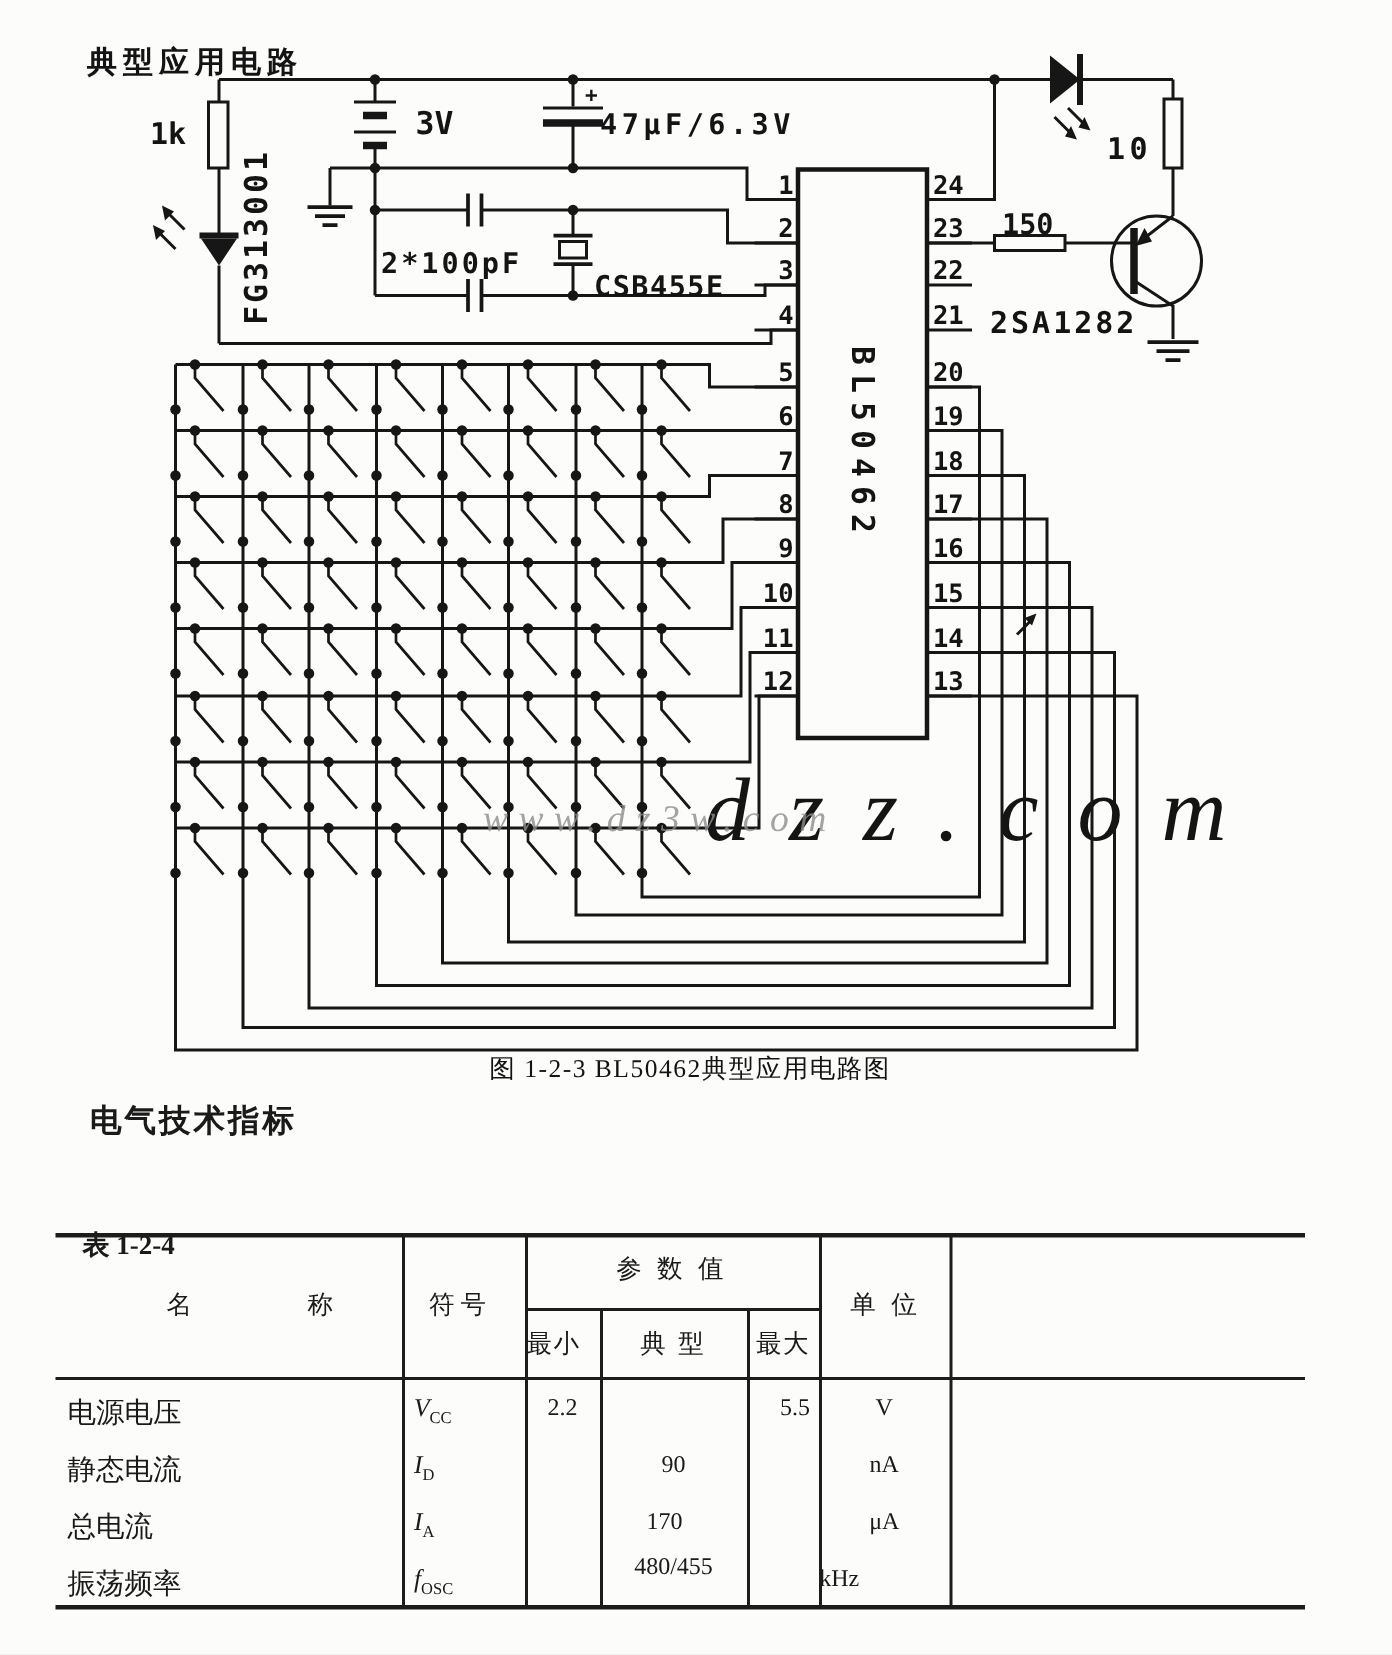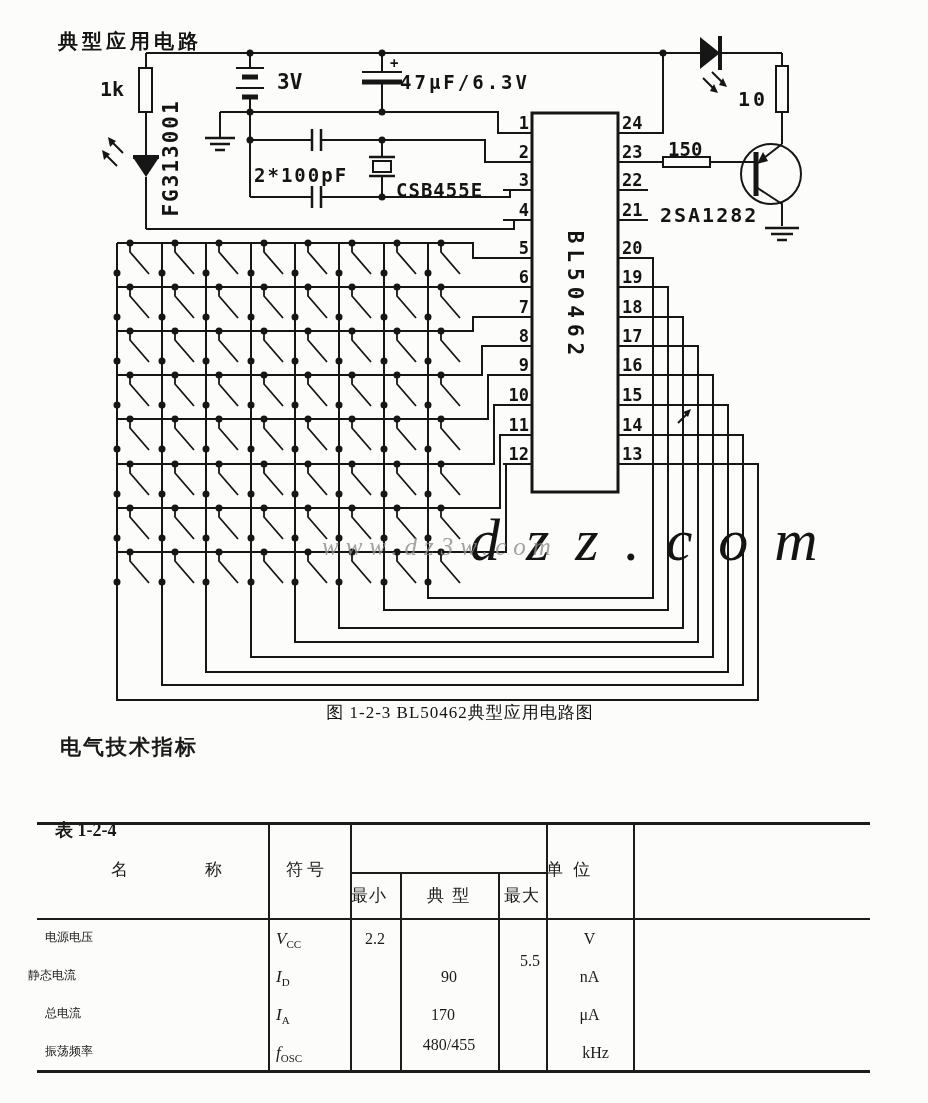--- a/index.html
+++ b/index.html
@@ -7,21 +7,21 @@
     position:relative;width:928px;height:1103px;background:#fcfcfa;
     font-family:"Liberation Serif", serif;color:#1a1a1a;overflow:hidden;
   }
   .abs{position:absolute;}
   svg text{fill:#141414;}
   .ckt-label{font-family:"DejaVu Sans Mono", monospace;font-weight:bold;}
   .cn-bold{font-family:"DejaVu Sans", sans-serif;font-weight:bold;}
   .serif{font-family:"Liberation Serif", serif;}
   .tline{position:absolute;background:#1c1c1c;}
   .cellc{position:absolute;text-align:center;font-size:16px;white-space:nowrap;}
-  .celll{position:absolute;text-align:left;font-size:12px;white-space:nowrap;}
+  .celll{position:absolute;text-align:left;font-size:19px;white-space:nowrap;}
   .hdr{position:absolute;font-size:17px;white-space:nowrap;font-weight:normal;}
   .sym{font-size:17px;font-style:italic;}
   .sym sub{font-size:11px;font-style:normal;}
   .wm-small{position:absolute;font-style:italic;font-family:"Liberation Serif",serif;
     color:#8d8d8d;font-size:25px;letter-spacing:7px;opacity:.8;}
 </style>
 </head>
 <body>
 
 <div class="page">
@@ -554,46 +554,47 @@
   <div class="tline" style="left:37px;top:1070px;width:833px;height:3px"></div>
   <div class="tline" style="left:268px;top:822px;width:2px;height:248px"></div>
   <div class="tline" style="left:350px;top:822px;width:2px;height:248px"></div>
   <div class="tline" style="left:400px;top:872px;width:2px;height:198px"></div>
   <div class="tline" style="left:498px;top:872px;width:2px;height:198px"></div>
   <div class="tline" style="left:546px;top:822px;width:2px;height:248px"></div>
   <div class="tline" style="left:633px;top:822px;width:2px;height:248px"></div>
 
   <div class="hdr" style="left:111px;top:858px;letter-spacing:30px">名　称</div>
   <div class="hdr" style="left:286px;top:858px;letter-spacing:4px">符号</div>
+  <div class="hdr" style="left:350px;top:834px;width:196px;text-align:center;letter-spacing:3px">参  数  值</div>
   <div class="hdr" style="left:350px;top:884px;width:38px;text-align:center;letter-spacing:1px">最小</div>
   <div class="hdr" style="left:400px;top:884px;width:98px;text-align:center;letter-spacing:2px">典 型</div>
   <div class="hdr" style="left:498px;top:884px;width:48px;text-align:center;letter-spacing:1px">最大</div>
-  <div class="hdr" style="left:546px;top:858px;width:89px;text-align:left;letter-spacing:3px">单 位</div>
+  <div class="hdr" style="left:546px;top:858px;width:89px;text-align:center;letter-spacing:3px">单 位</div>
 
   <div class="celll" style="left:45px;top:929px">电源电压</div>
   <div class="celll sym" style="left:276px;top:929px"><i>V</i><sub>CC</sub></div>
   <div class="cellc" style="left:350px;top:930px;width:50px">2.2</div>
   <div class="cellc" style="left:400px;top:930px;width:98px"></div>
-  <div class="cellc" style="left:498px;top:952px;width:64px">5.5</div>
+  <div class="cellc" style="left:498px;top:930px;width:64px">5.5</div>
   <div class="cellc" style="left:546px;top:930px;width:87px">V</div>
 
-  <div class="celll" style="left:28px;top:967px">静态电流</div>
+  <div class="celll" style="left:45px;top:967px">静态电流</div>
   <div class="celll sym" style="left:276px;top:967px"><i>I</i><sub>D</sub></div>
   <div class="cellc" style="left:350px;top:968px;width:50px"></div>
   <div class="cellc" style="left:400px;top:968px;width:98px">90</div>
   <div class="cellc" style="left:498px;top:968px;width:48px"></div>
   <div class="cellc" style="left:546px;top:968px;width:87px">nA</div>
 
   <div class="celll" style="left:45px;top:1005px">总电流</div>
   <div class="celll sym" style="left:276px;top:1005px"><i>I</i><sub>A</sub></div>
   <div class="cellc" style="left:350px;top:1006px;width:50px"></div>
   <div class="cellc" style="left:400px;top:1006px;width:86px">170</div>
   <div class="cellc" style="left:498px;top:1006px;width:48px"></div>
   <div class="cellc" style="left:546px;top:1006px;width:87px">μA</div>
 
   <div class="celll" style="left:45px;top:1043px">振荡频率</div>
   <div class="celll sym" style="left:276px;top:1043px"><i>f</i><sub>OSC</sub></div>
   <div class="cellc" style="left:350px;top:1044px;width:50px"></div>
   <div class="cellc" style="left:400px;top:1036px;width:98px">480/455</div>
   <div class="cellc" style="left:498px;top:1044px;width:48px"></div>
-  <div class="cellc" style="left:552px;top:1044px;width:87px">kHz</div>
+  <div class="cellc" style="left:516px;top:1044px;width:87px">kHz</div>
 
 </div>
 
 </body></html>

